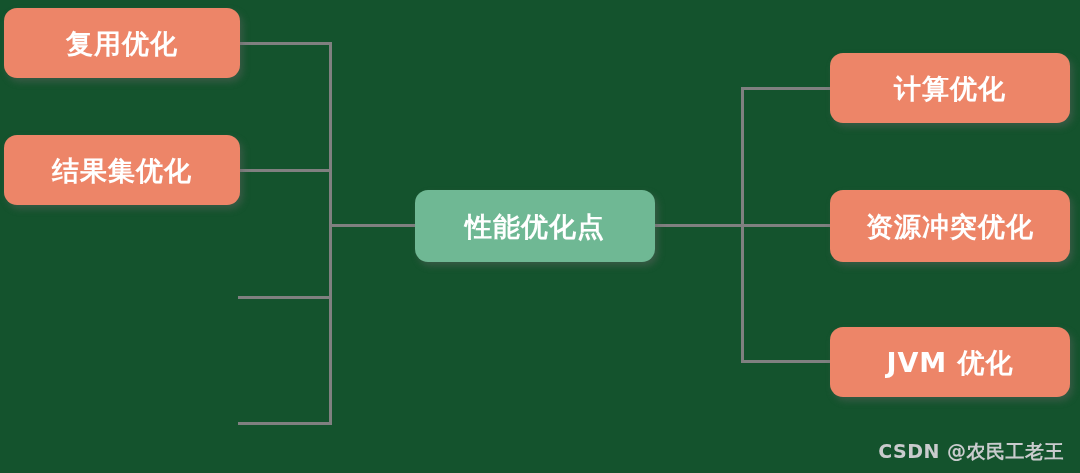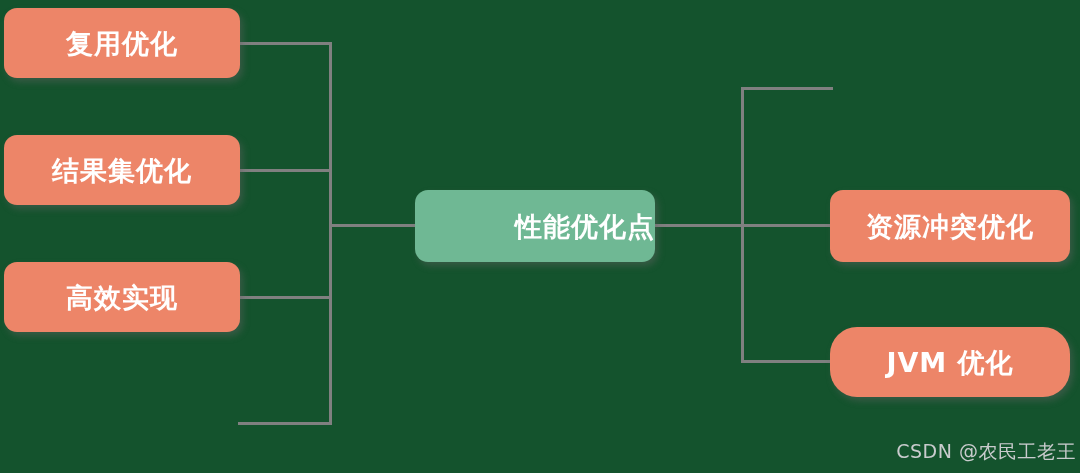--- a/index.html
+++ b/index.html
@@ -31,40 +31,39 @@
     text-align: center;
     box-shadow: 3px 4px 7px rgba(100,100,100,0.45);
     z-index: 3;
     user-select: none;
   }
   .node.branch {
     background: #ED8568;
   }
   .node.root {
     background: #6FB894;
-    justify-content: flex-end;
   }
   .node-label {
     display: block;
     line-height: 1;
   }
   .conn {
     position: absolute;
     background: #808080;
     z-index: 1;
   }
   .conn.h { height: 3px; }
   .conn.v { width: 3px; }
   .watermark {
     position: absolute;
-    right: 4px;
+    right: 16px;
     bottom: 8px;
     color: #c9cbcd;
     font-size: 19px;
-    font-weight: 400;
+    font-weight: 700;
     letter-spacing: 0.5px;
     z-index: 5;
     user-select: none;
   }
 </style>
 </head>
 <body>
 
 <div id="canvas">
 
@@ -86,33 +85,33 @@
   <div class="conn h" style="left:741px; top:360px; width:92px;"></div>
 
   <div class="node branch" style="left:4px; top:8px; width:236px; height:70px;">
     <span class="node-label">复用优化</span>
   </div>
 
   <div class="node branch" style="left:4px; top:135px; width:236px; height:70px;text-align:center;">
     <span class="node-label">结果集优化</span>
   </div>
 
-  <div class="node branch" style="left:4px; top:262px; width:236px; height:70px;">
-    <span class="node-label">高效实现</span>
-  </div>
 
 
   <div class="node root" style="left:415px; top:190px; width:240px; height:72px;">
     <span class="node-label">性能优化点</span>
   </div>
 
+  <div class="node branch" style="left:830px; top:53px; width:240px; height:70px;">
+    <span class="node-label">计算优化</span>
+  </div>
 
   <div class="node branch" style="left:830px; top:190px; width:240px; height:72px;text-align:right;">
     <span class="node-label">资源冲突优化</span>
   </div>
 
-  <div class="node branch" style="left:830px; top:327px; width:240px; height:70px;border-radius:27px;">
+  <div class="node branch" style="left:830px; top:327px; width:240px; height:70px;">
     <span class="node-label">JVM 优化</span>
   </div>
 
   <div class="watermark">CSDN @农民工老王</div>
 
 </div>
 
 </body></html>

